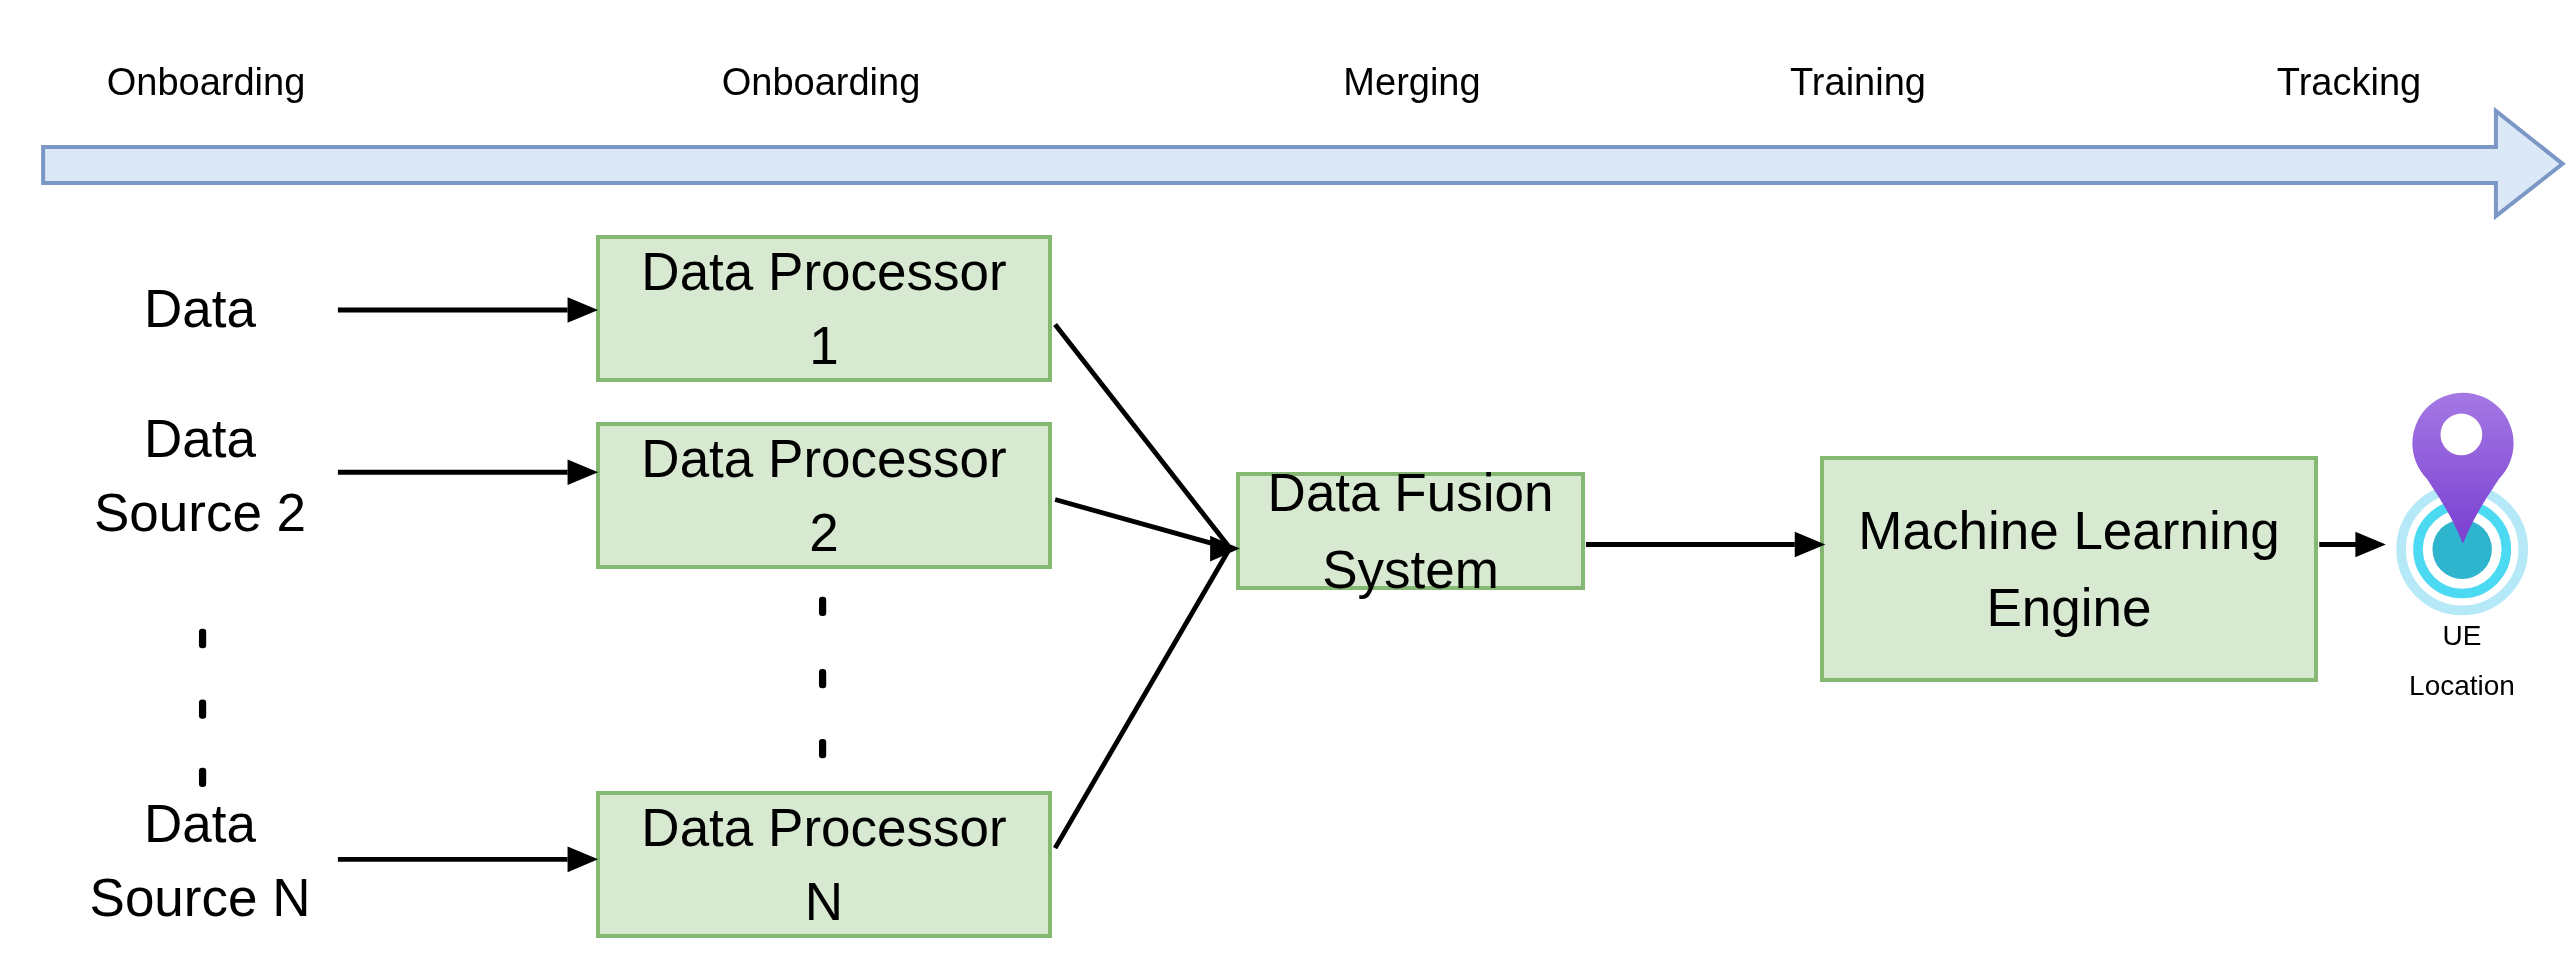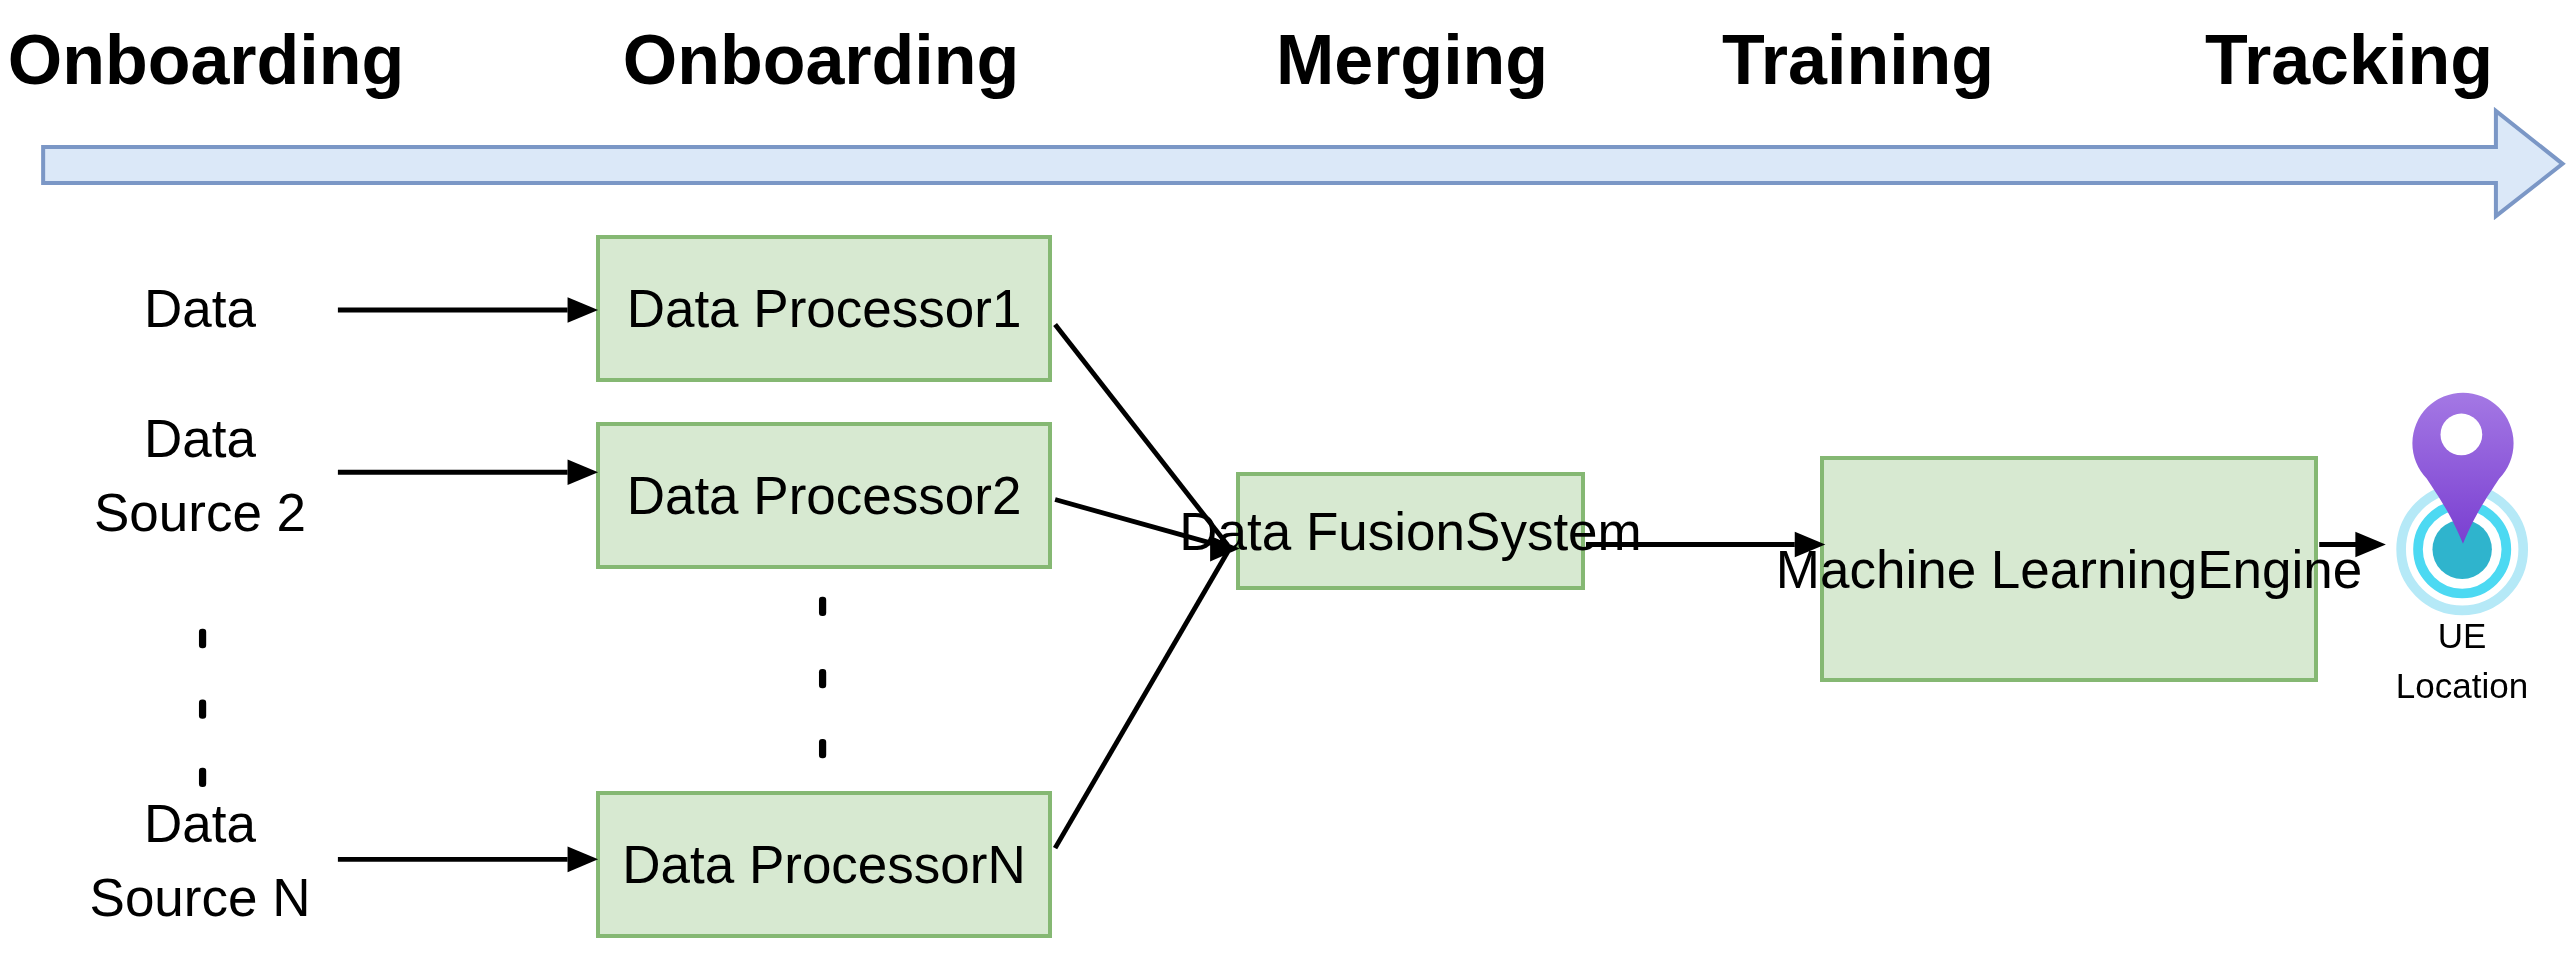--- a/index.html
+++ b/index.html
@@ -6,53 +6,53 @@
   .canvas{
     position:relative;
     width:2576px;height:975px;
     background:#ffffff;
     font-family:"Liberation Sans", sans-serif;
     color:#000;
     overflow:hidden;
   }
   .phase{
     position:absolute;
-    top:26px;
+    top:48px;
     transform:translateX(-50%);
-    font-size:70px;
-    font-weight:700;
+    font-size:38px;
+    font-weight:400;
     line-height:69px;
     white-space:nowrap;
   }
   .twoline{text-align:center;white-space:nowrap;}
   .twoline span{display:block;text-align:center;}
   .source{
     position:absolute;
     transform:translate(-50%,-50%);
     font-size:53px;
     line-height:74px;
   }
   .node{
     position:absolute;
     box-sizing:border-box;
     background:#d7e9d1;
     border:4.8px solid #85b873;
     display:flex;
-    flex-direction:row;
+    flex-direction:column;
     align-items:center;
     justify-content:center;
     font-size:53px;
     line-height:74px;
   }
   .node.wide{line-height:77px;}
   .ue-label{
     position:absolute;
     left:2462px;top:611px;
     transform:translateX(-50%);
-    font-size:35px;
+    font-size:28px;
     line-height:50px;
   }
   svg.overlay{
     position:absolute;
     left:0;top:0;
     width:2576px;height:975px;
     pointer-events:none;
   }
   .connector{stroke:#000;stroke-width:6;fill:none;}
   .arrowhead{fill:#000;stroke:none;}

